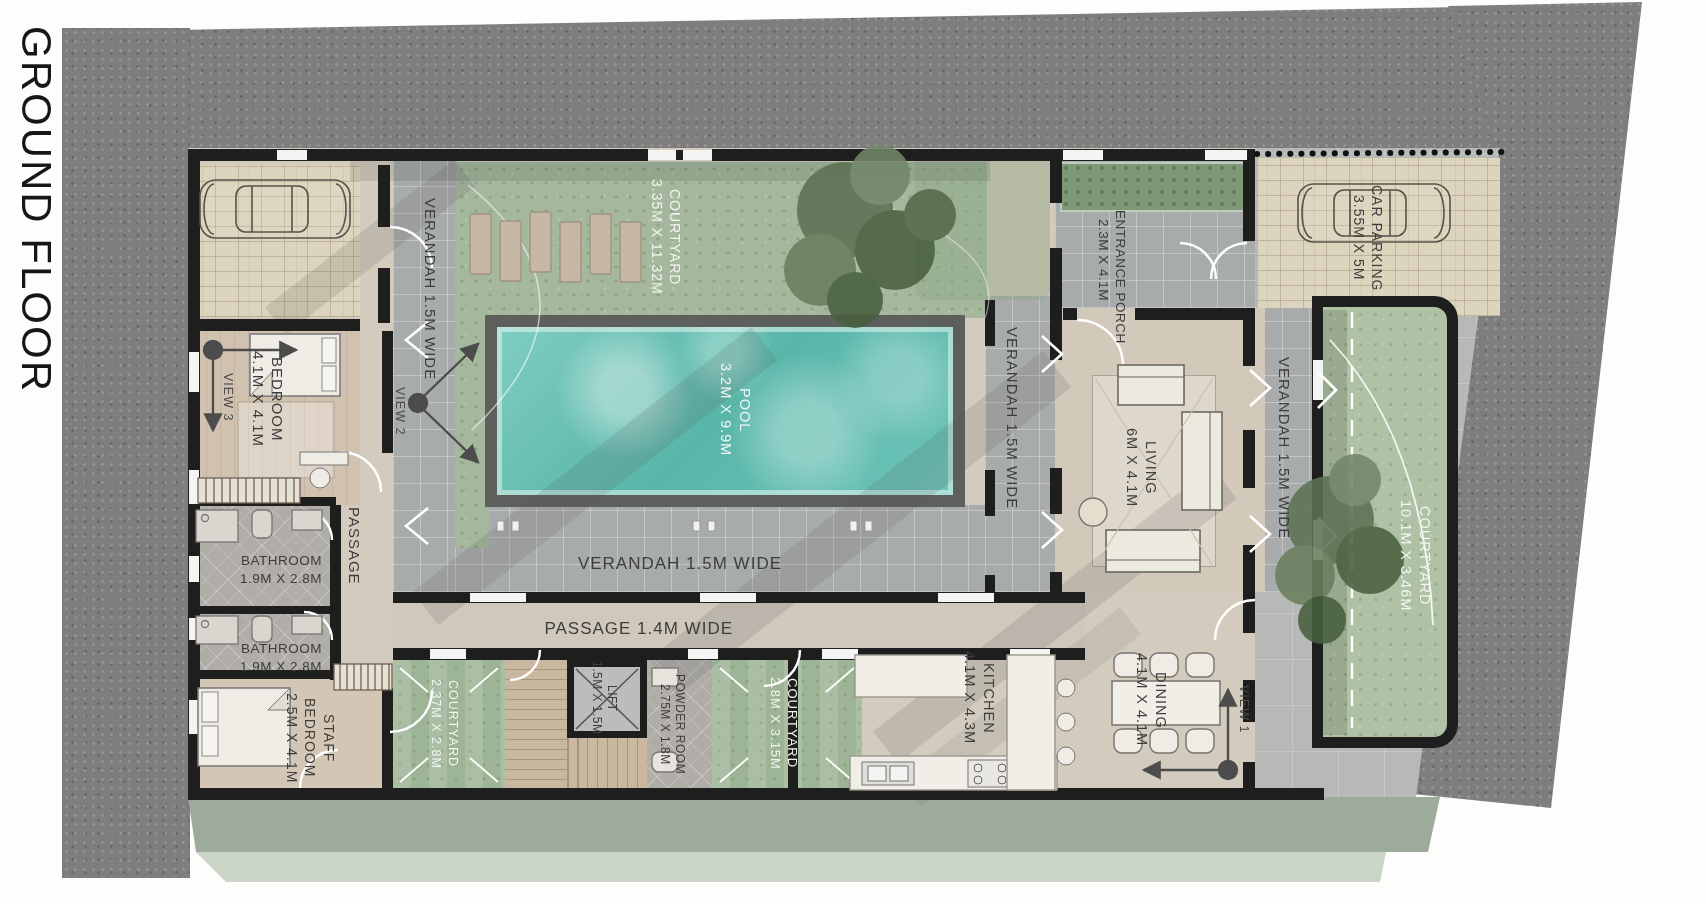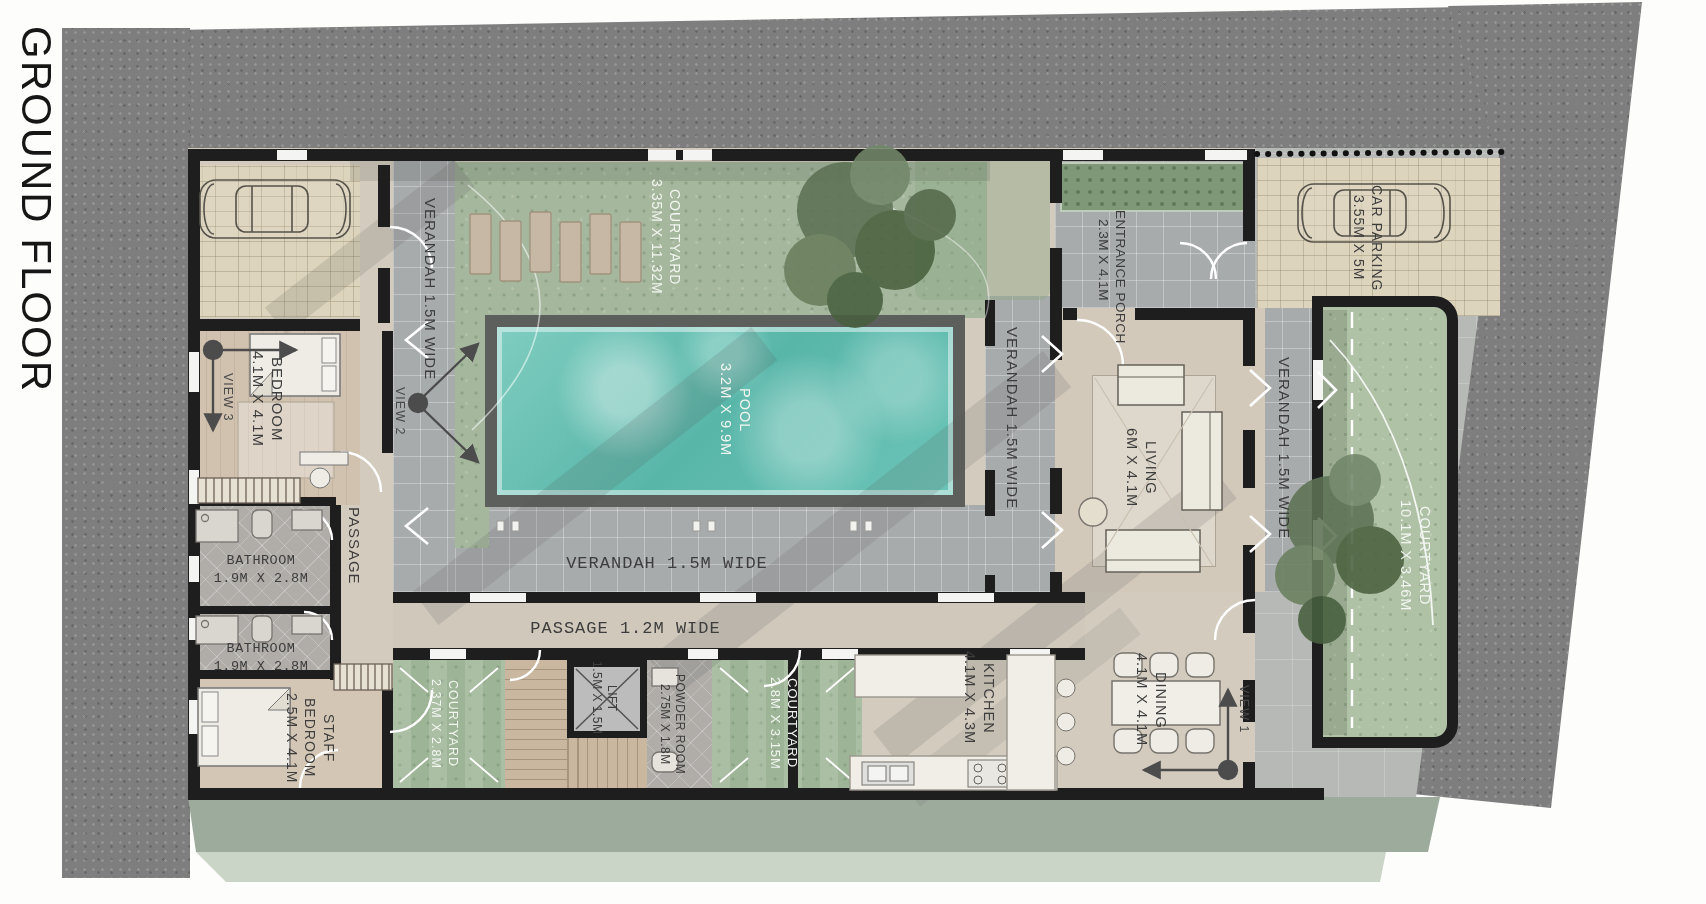--- a/index.html
+++ b/index.html
@@ -43,21 +43,21 @@
   .steps{background-color:#c9b7a0;
     background-image:repeating-linear-gradient(0deg,rgba(80,60,40,.28) 0 1.5px,transparent 1.5px 10px);}
   .stepsV{background-color:#c9b7a0;
     background-image:repeating-linear-gradient(90deg,rgba(80,60,40,.28) 0 1.5px,transparent 1.5px 10px);}
   .shadow{background:rgba(85,85,85,.16);}
   
   .lbl{position:absolute;color:#3d3d3d;letter-spacing:1px;line-height:1.3;white-space:nowrap;
        font-size:15px;}
   .v{writing-mode:vertical-rl;text-align:center;}
   .wt{color:#f2f5f0;}
-  .ctr{text-align:center;font-family:Liberation Mono, monospace;}
+  .ctr{text-align:right;}
   .title{writing-mode:vertical-rl;font-size:42px;letter-spacing:2px;color:#161616;}
 </style>
 </head>
 <body>
 
 <div id="canvas">
 
   <div class="abs road" style="left:62px;top:6px;width:1458px;height:146px;clip-path:polygon(0 26px,1458px 0,1458px 146px,0 146px);"></div>
   <div class="abs road" style="left:62px;top:28px;width:128px;height:850px;"></div>
   <div class="abs road" style="left:1410px;top:0px;width:240px;height:812px;clip-path:polygon(38px 6px,232px 2px,141px 808px,3px 794px,87px 150px);"></div>
@@ -388,21 +388,21 @@
     <div>3.35M X 11.32M</div>
   </div>
 
   <div class="lbl v wt" style="left:716px;top:343px;height:134px;font-size:14.5px;">
     <div>POOL</div>
     <div>3.2M X 9.9M</div>
   </div>
 
   <div class="lbl ctr" style="left:552px;top:553px;width:230px;font-size:17px;">VERANDAH 1.5M WIDE</div>
 
-  <div class="lbl ctr" style="left:518px;top:618px;width:215px;font-size:17px;">PASSAGE 1.2M WIDE</div>
+  <div class="lbl ctr" style="left:518px;top:618px;width:215px;font-size:17px;">PASSAGE 1.4M WIDE</div>
 
   <div class="lbl v" style="left:344px;top:482px;height:128px;font-size:15px;">PASSAGE</div>
 
   <div class="lbl v" style="left:248px;top:330px;height:138px;font-size:15px;">
     <div>BEDROOM</div>
     <div>4.1M X 4.1M</div>
   </div>
 
   <div class="lbl ctr" style="left:200px;top:552px;width:122px;font-size:13.5px;letter-spacing:.5px;">
     <div>BATHROOM</div>

